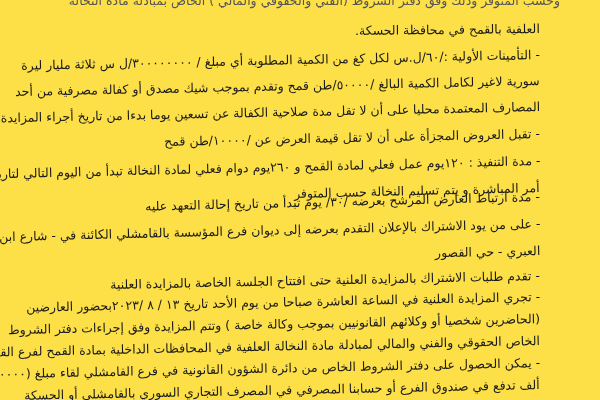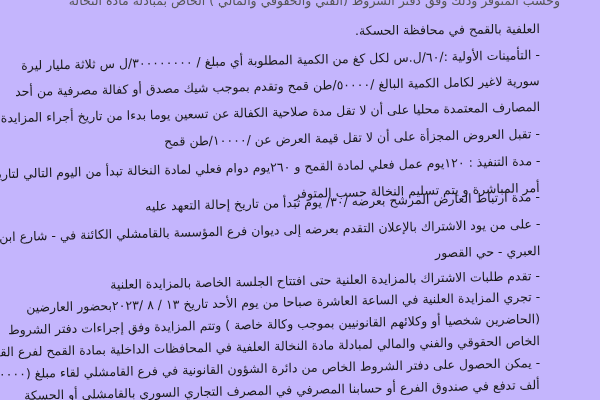--- a/index.html
+++ b/index.html
@@ -7,21 +7,21 @@
       padding: 0;
       width: 600px;
       height: 400px;
       overflow: hidden;
       background: #ffffff;
     }
     .page {
       position: relative;
       width: 600px;
       height: 400px;
-      background: #c4b5fd;
+      background: #fde047;
       overflow: hidden;
       direction: rtl;
       font-family: "DejaVu Sans", sans-serif;
       color: #1a1a1a;
     }
     .line {
       position: absolute;
       white-space: nowrap;
       font-size: 12.5px;
       line-height: 16px;

